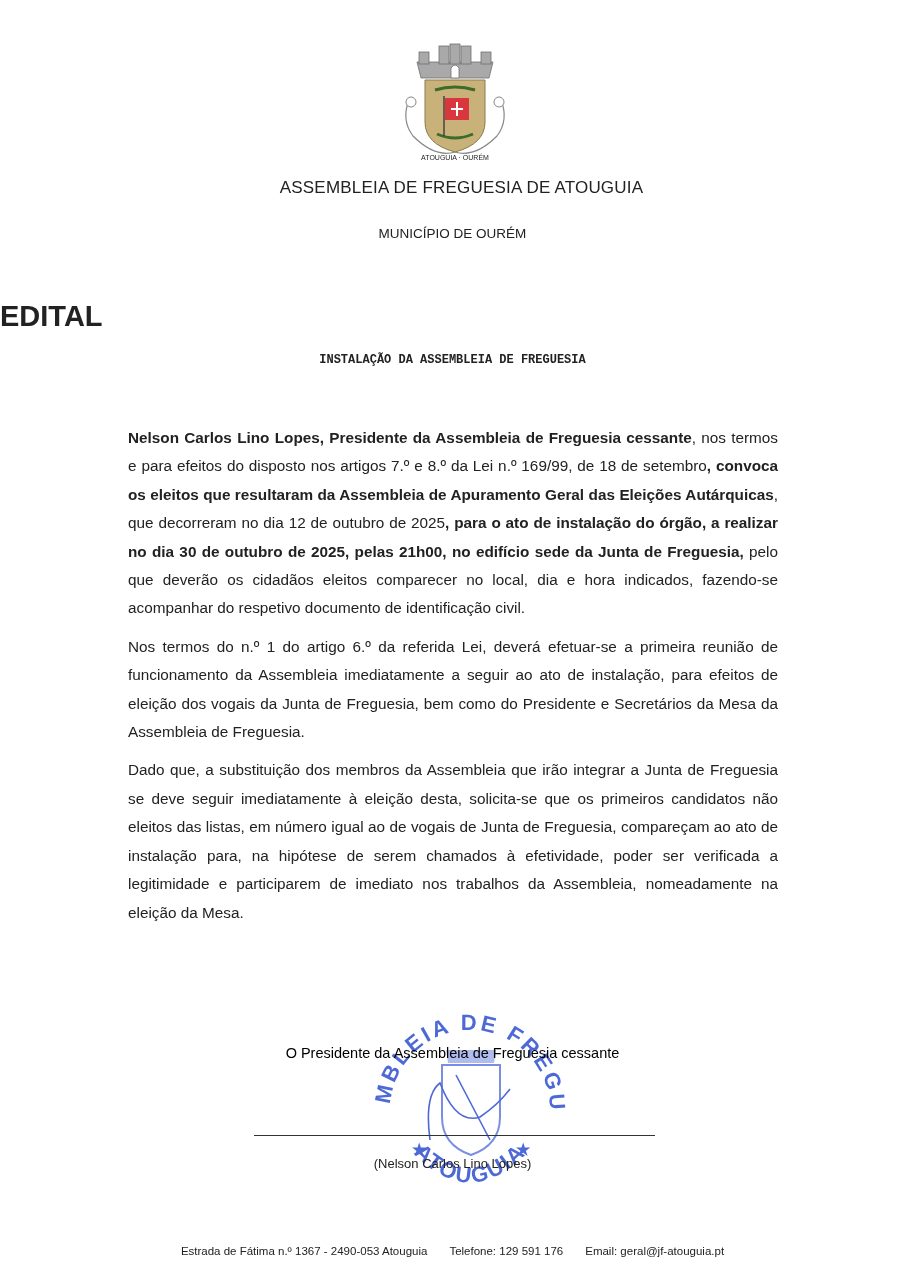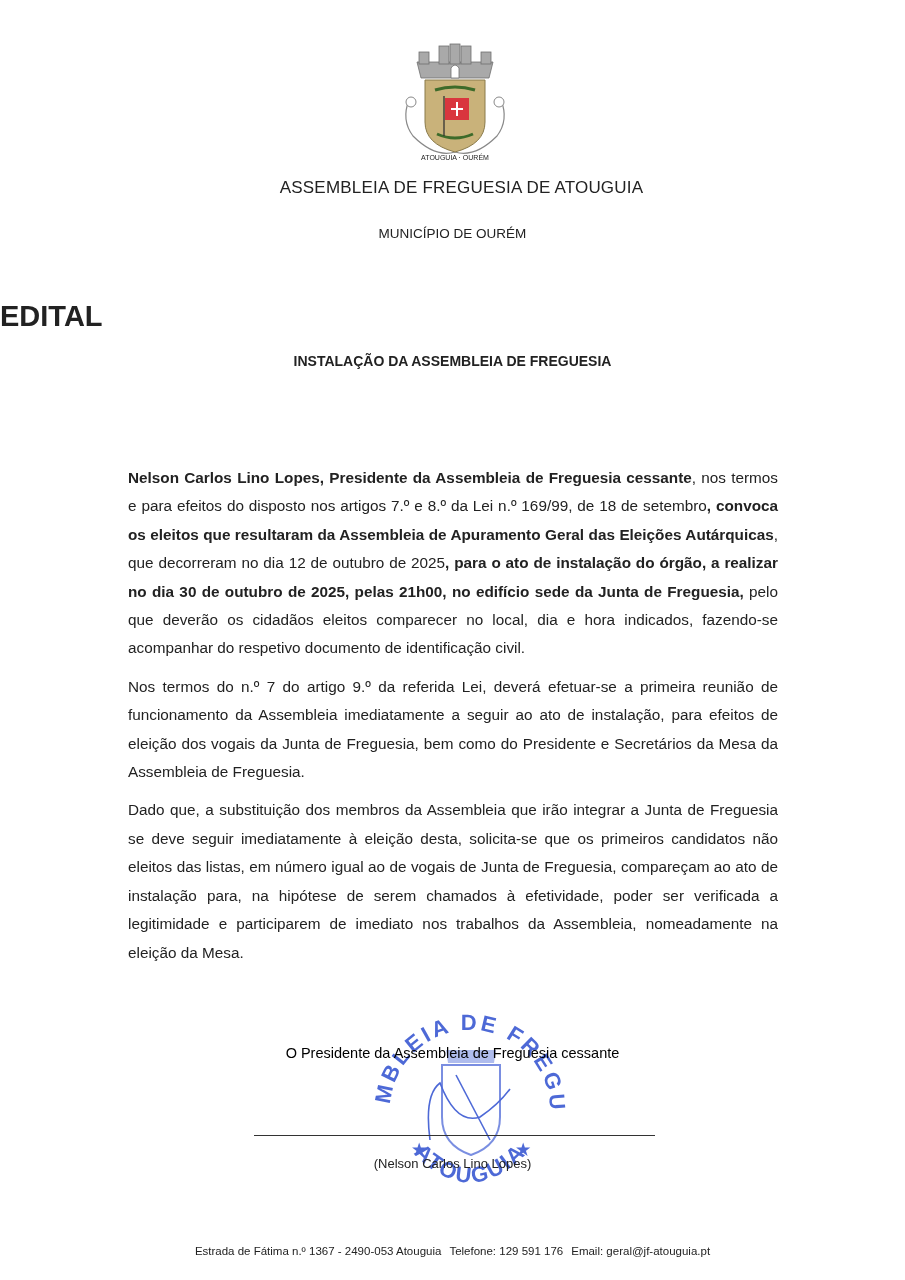--- a/index.html
+++ b/index.html
@@ -4,30 +4,30 @@
 <style>
   html, body { margin: 0; padding: 0; }
   body {
     width: 905px; height: 1280px; background: #ffffff; position: relative;
     font-family: "Liberation Sans", sans-serif; color: #1e1e1e; overflow: hidden;
   }
   .crest { position: absolute; left: 395px; top: 40px; width: 120px; height: 122px; }
   .org-name { position: absolute; left: 0; width: 905px; top: 178px; text-align: center; font-size: 17px; letter-spacing: 0.2px; color: #222; margin-left: 9px; }
   .municipality { position: absolute; left: 0; width: 905px; top: 210px; text-align: center; font-size: 13.5px; color: #222; margin-top: 16px; }
   .doc-title { position: absolute; left: 0; width: 905px; top: 300px; text-align: left; font-size: 29px; font-weight: bold; color: #222; }
-  .doc-subtitle { position: absolute; left: 0; width: 905px; top: 353px; text-align: center; font-size: 14px; font-weight: bold; color: #222; }
-  .body { position: absolute; left: 128px; width: 650px; top: 424px; font-size: 15.3px; line-height: 28.4px; text-align: justify; color: #222; margin-top: 40px; }
+  .doc-subtitle { position: absolute; left: 0; width: 905px; top: 353px; text-align: center; font-size: 12px; font-weight: bold; color: #222; font-family: Liberation Mono, monospace; }
+  .body { position: absolute; left: 128px; width: 650px; top: 424px; font-size: 15.3px; line-height: 28.4px; text-align: justify; color: #222; }
   .body p { margin: 0 0 10px 0; }
   .body b { font-weight: bold; }
   .place-date { margin-top: 4px; }
   .sig-caption { position: absolute; left: 0; width: 905px; top: 1045px; text-align: center; font-size: 14.5px; color: #000000; }
   .sig-line { position: absolute; left: 254px; width: 401px; top: 1135px; height: 0; border-top: 1px solid #333; }
   .sig-name { position: absolute; left: 0; width: 905px; top: 1156px; text-align: center; font-size: 13px; color: #222; }
   .stamp { position: absolute; left: 360px; top: 1005px; width: 220px; height: 195px; opacity: 0.85; }
-  .footer { position: absolute; left: 0; width: 905px; top: 1245px; font-size: 11.5px; color: #222; display: flex; justify-content: center; gap: 8px; }
+  .footer { position: absolute; left: 0; width: 905px; top: 1245px; font-size: 11.5px; color: #222; display: flex; justify-content: center; gap: 22px; }
   .footer span { white-space: nowrap; }
 </style>
 </head>
 <body>
 
 <div class="crest">
   <svg width="120" height="122" viewBox="0 0 120 122">
 
     <g fill="#a9a9a9" stroke="#6f6f6f" stroke-width="0.8">
       <path d="M22 22 L98 22 L94 38 L26 38 Z"></path>
@@ -58,21 +58,21 @@
 <div class="org-name">ASSEMBLEIA DE FREGUESIA DE ATOUGUIA</div>
 <div class="municipality">MUNICÍPIO DE OURÉM</div>
 
 <div class="doc-title">EDITAL</div>
 <div class="doc-subtitle">INSTALAÇÃO DA ASSEMBLEIA DE FREGUESIA</div>
 
 <div class="body">
   <p>
     <b>Nelson Carlos Lino Lopes, Presidente da Assembleia de Freguesia cessante</b><span>, nos termos e para efeitos do disposto nos artigos 7.º e 8.º da Lei n.º 169/99, de 18 de setembro</span><b>, convoca os eleitos que resultaram da Assembleia de Apuramento Geral das Eleições Autárquicas</b><span>, que decorreram no dia 12 de outubro de 2025</span><b>, para o ato de instalação do órgão, a realizar no dia 30 de outubro de 2025, pelas 21h00, no edifício sede da Junta de Freguesia,</b><span> pelo que deverão os cidadãos eleitos comparecer no local, dia e hora indicados, fazendo-se acompanhar do respetivo documento de identificação civil.</span>
   </p>
-  <p>Nos termos do n.º 7 do artigo 9.º da referida Lei, deverá efetuar-se a primeira reunião de funcionamento da Assembleia imediatamente a seguir ao ato de instalação, para efeitos de eleição dos vogais da Junta de Freguesia, bem como do Presidente e Secretários da Mesa da Assembleia de Freguesia.</p>
+  <p>Nos termos do n.º 1 do artigo 6.º da referida Lei, deverá efetuar-se a primeira reunião de funcionamento da Assembleia imediatamente a seguir ao ato de instalação, para efeitos de eleição dos vogais da Junta de Freguesia, bem como do Presidente e Secretários da Mesa da Assembleia de Freguesia.</p>
   <p>Dado que, a substituição dos membros da Assembleia que irão integrar a Junta de Freguesia se deve seguir imediatamente à eleição desta, solicita-se que os primeiros candidatos não eleitos das listas, em número igual ao de vogais de Junta de Freguesia, compareçam ao ato de instalação para, na hipótese de serem chamados à efetividade, poder ser verificada a legitimidade e participarem de imediato nos trabalhos da Assembleia, nomeadamente na eleição da Mesa.</p>
 </div>
 
 <div class="stamp">
   <svg width="220" height="195" viewBox="0 0 220 195">
     <defs>
       <path id="arcTop" d="M30 105 A80 80 0 0 1 190 105"></path>
       <path id="arcBot" d="M55 150 Q110 205 165 150"></path>
     </defs>
     <g fill="#2f4fd0" font-family="Liberation Sans, sans-serif" font-weight="bold">

